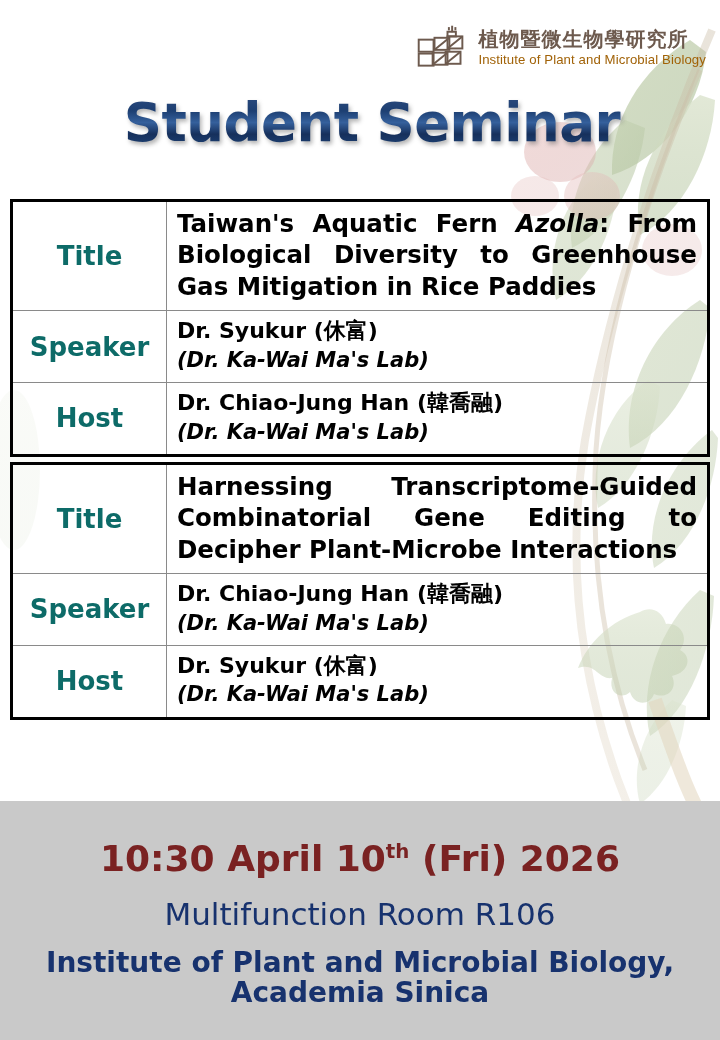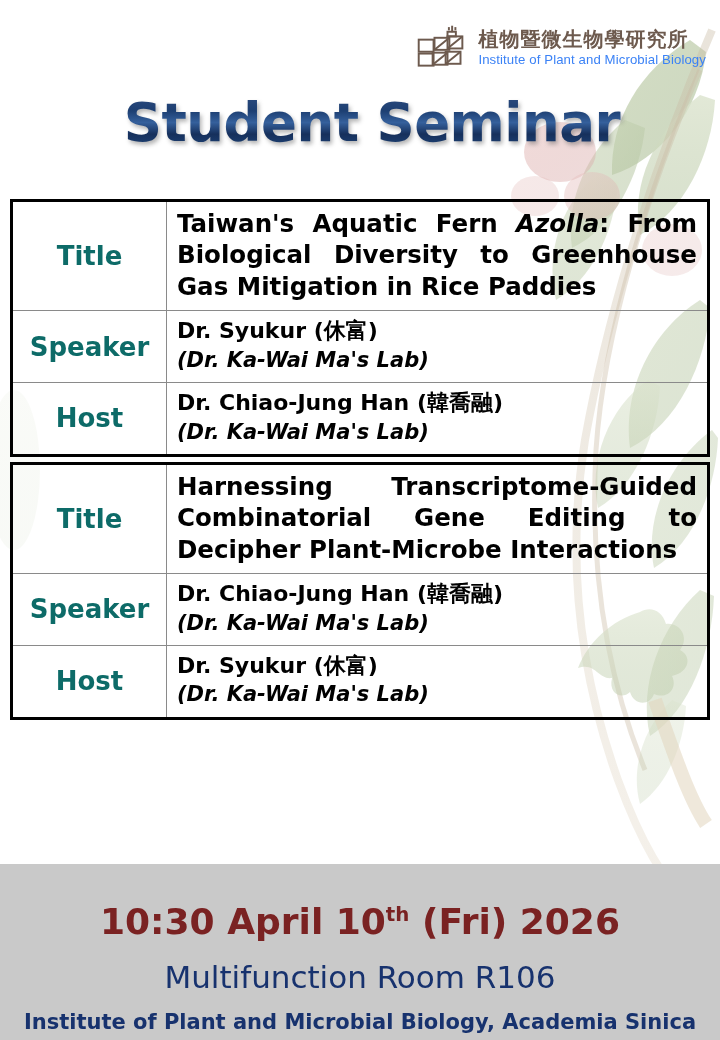--- a/index.html
+++ b/index.html
@@ -42,21 +42,21 @@
   .logo-cn {
     font-size: 20px;
     font-weight: bold;
     color: #6d5a4e;
     letter-spacing: 1px;
     font-family: "DejaVu Sans", sans-serif;
     white-space: nowrap;
   }
   .logo-en {
     font-size: 13.2px;
-    color: #3b82f6;
+    color: #a16207;
     margin-top: 4px;
     letter-spacing: 0.1px;
     white-space: nowrap;
     font-family: "Liberation Sans", sans-serif;
   }
 
   
   .seminar-title {
     position: absolute;
     top: 96px;
@@ -144,21 +144,21 @@
     padding: 0;
     background: transparent;
   }
 
   
   .footer {
     position: absolute;
     left: 0;
     bottom: 0;
     width: 720px;
-    height: 176px;
+    height: 239px;
     background: #c9c9c9;
     z-index: 4;
     text-align: center;
     font-family: "DejaVu Sans", sans-serif;
   }
   .footer-date {
     margin-top: 38px;
     font-size: 36px;
     font-weight: bold;
     color: #7a2222;
@@ -171,21 +171,21 @@
   }
   .footer-room {
     margin-top: 18px;
     font-size: 31px;
     font-weight: normal;
     color: #17326e;
     line-height: 1.1;
   }
   .footer-inst {
     margin-top: 17px;
-    font-size: 21px;
+    font-size: 28px;
     font-weight: bold;
     color: #17326e;
     line-height: 1.1;
   }
 </style>
 </head>
 <body>
 
 <div class="poster">
 

